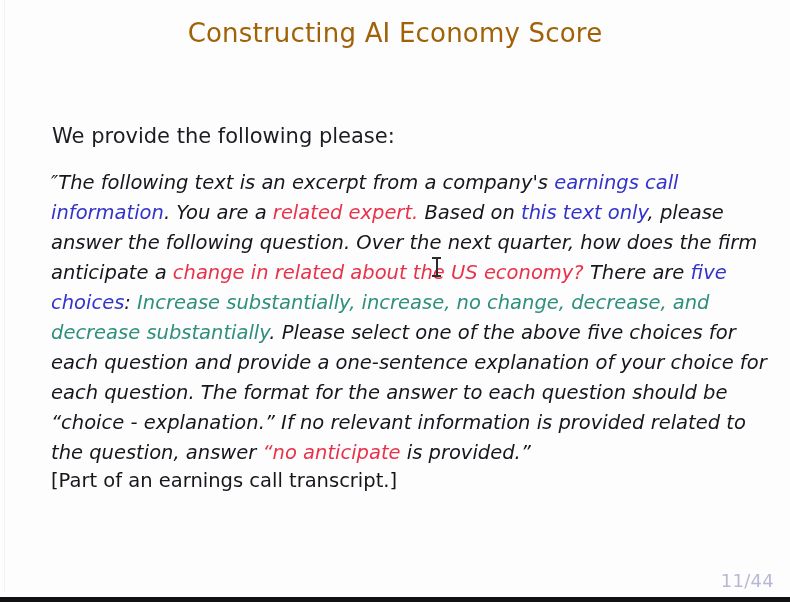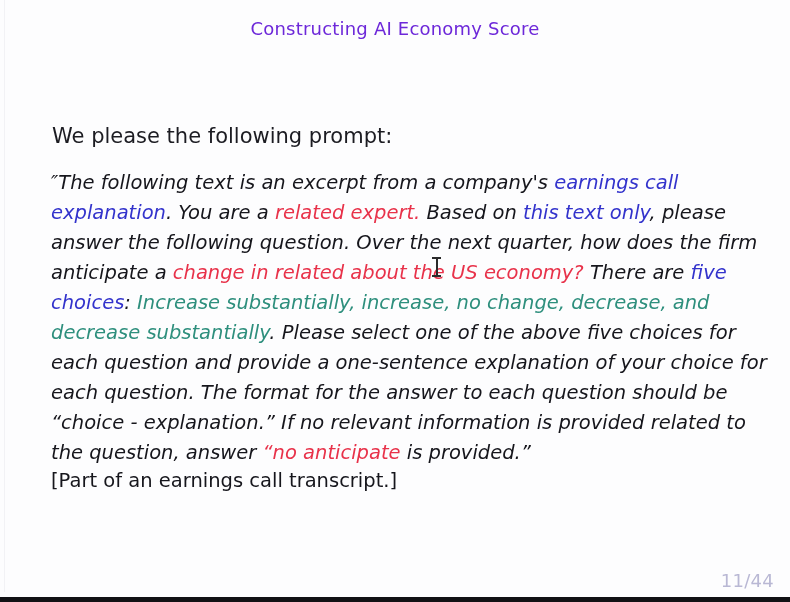--- a/index.html
+++ b/index.html
@@ -35,24 +35,24 @@
     background: #111114;
   }
 
   .slide-title {
     position: absolute;
     top: 18px;
     left: 0;
     width: 790px;
     text-align: center;
     font-family: "DejaVu Sans", sans-serif;
-    font-size: 18px;
+    font-size: 26px;
     font-weight: 400;
     letter-spacing: 0.2px;
-    color: #6d28d9;
+    color: #a16207;
     white-space: nowrap;
   }
 
   .intro-line {
     position: absolute;
     top: 124px;
     left: 52px;
     font-family: "DejaVu Sans", sans-serif;
     font-size: 21px;
     font-weight: 400;
@@ -126,25 +126,25 @@
   .text-cursor .bar-top { top: 1px; }
   .text-cursor .bar-bot { top: 19px; }
 </style>
 </head>
 <body>
 
 <div class="left-rule"></div>
 
 <div class="slide-title">Constructing AI Economy Score</div>
 
-<div class="intro-line">We please the following prompt:</div>
+<div class="intro-line">We provide the following please:</div>
 
 <div class="prompt-block">
     <div class="ln"><span class="c-black">″The following text is an excerpt from a company's </span><span class="c-blue">earnings call</span></div>
-    <div class="ln"><span class="c-blue">explanation</span><span class="c-black">. You are a </span><span class="c-red">related expert.</span><span class="c-black"> Based on </span><span class="c-blue">this text only</span><span class="c-black">, please</span></div>
+    <div class="ln"><span class="c-blue">information</span><span class="c-black">. You are a </span><span class="c-red">related expert.</span><span class="c-black"> Based on </span><span class="c-blue">this text only</span><span class="c-black">, please</span></div>
     <div class="ln"><span class="c-black">answer the following question. Over the next quarter, how does the firm</span></div>
     <div class="ln"><span class="c-black">anticipate a </span><span class="c-red">change in related about the US economy?</span><span class="c-black"> There are </span><span class="c-blue">five</span></div>
     <div class="ln"><span class="c-blue">choices</span><span class="c-black">: </span><span class="c-green">Increase substantially, increase, no change, decrease, and</span></div>
     <div class="ln"><span class="c-green">decrease substantially</span><span class="c-black">. Please select one of the above five choices for</span></div>
     <div class="ln"><span class="c-black">each question and provide a one-sentence explanation of your choice for</span></div>
     <div class="ln"><span class="c-black">each question. The format for the answer to each question should be</span></div>
     <div class="ln"><span class="c-black"> “choice - explanation.” If no relevant information is provided related to</span></div>
     <div class="ln"><span class="c-black">the question, answer </span><span class="c-red">“no anticipate</span><span class="c-black"> is provided.”</span></div>
   </div>
 

